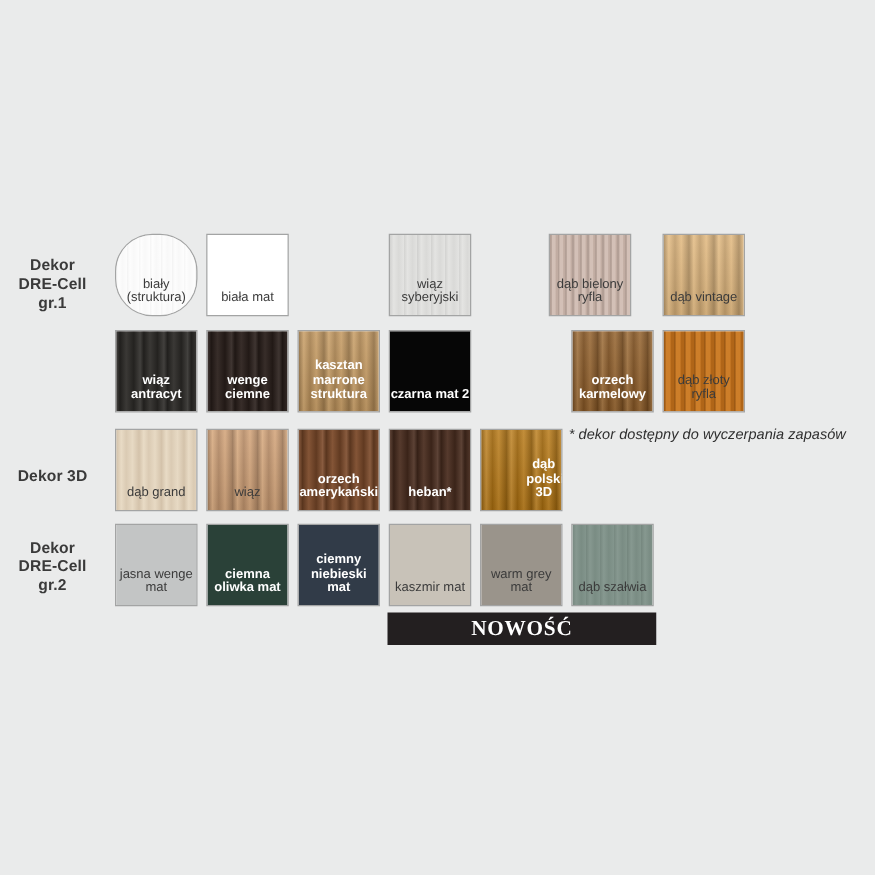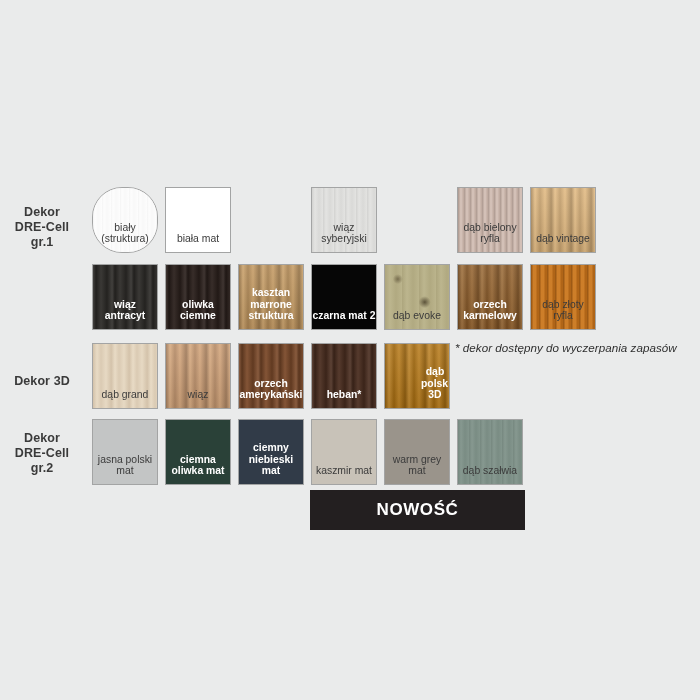--- a/index.html
+++ b/index.html
@@ -77,25 +77,26 @@
     white-space: nowrap;
     letter-spacing: 0.05px;
   }
 
   
   #nowosc-banner {
     position: absolute;
     left: 310px;
     top: 490px;
     width: 215px;
-    height: 40px;
+    height: 26px;
     background: #231f20;
     display: flex;
     align-items: center;
     justify-content: center;
+    font-family: Liberation Serif, serif;
   }
   #nowosc-banner .txt {
     color: #ffffff;
     font-size: 17px;
     font-weight: bold;
     letter-spacing: 0.6px;
   }
 </style>
 </head>
 <body style="background: rgb(234, 235, 235);">
@@ -111,53 +112,49 @@
     </div>
     <div class="swatch" style="left: 165px; top: 187px;">
       <div class="grain" style="background:#ffffff;"></div>
       <div class="sw-label lab-dark">biała mat</div>
     </div>
     <div class="swatch" style="left: 311px; top: 187px;">
       <div class="grain" style="background:#e2e2e0;background-image:repeating-linear-gradient(90deg,rgba(0,0,0,0.07) 0px, rgba(255,255,255,0.06) 3px, rgba(0,0,0,0.04) 7px, rgba(255,255,255,0.03) 11px);"></div>
       <div class="sw-label lab-dark">wiąz
 syberyjski</div>
     </div>
-    <div class="swatch" style="left: 457px; top: 187px; justify-content: flex-end;">
+    <div class="swatch" style="left: 439px; top: 187px; justify-content: flex-end;">
       <div class="grain" style="background:#cdb7ac;background-image:repeating-linear-gradient(90deg,rgba(0,0,0,0.13) 0px, rgba(0,0,0,0.13) 1px, rgba(255,255,255,0.13) 2px,rgba(255,255,255,0.13) 4px, rgba(0,0,0,0.06) 5px, rgba(0,0,0,0.06) 6px);"></div>
       <div class="sw-label lab-dark">dąb bielony
 ryfla</div>
     </div>
     <div class="swatch" style="left: 530px; top: 187px;">
       <div class="grain" style="background:#e0b77e;background-image:repeating-linear-gradient(90deg,rgba(0,0,0,0.22) 0px, rgba(255,230,190,0.18) 4px, rgba(0,0,0,0.12) 9px,rgba(255,230,190,0.12) 14px, rgba(0,0,0,0.20) 20px),linear-gradient(180deg, rgba(255,255,255,0.10), rgba(0,0,0,0.10));"></div>
       <div class="sw-label lab-dark">dąb vintage</div>
     </div>
     <div class="swatch" style="left: 92px; top: 264px;">
       <div class="grain" style="background:#2e2c29;background-image:repeating-linear-gradient(90deg,rgba(255,255,255,0.10) 0px, rgba(0,0,0,0.28) 3px, rgba(255,255,255,0.06) 8px,rgba(0,0,0,0.22) 14px, rgba(255,255,255,0.09) 19px);"></div>
       <div class="sw-label lab-light">wiąz
 antracyt</div>
     </div>
     <div class="swatch" style="left: 165px; top: 264px;">
       <div class="grain" style="background:#2b201c;background-image:repeating-linear-gradient(90deg,rgba(255,255,255,0.10) 0px, rgba(0,0,0,0.28) 3px, rgba(255,255,255,0.06) 8px,rgba(0,0,0,0.22) 14px, rgba(255,255,255,0.09) 19px);"></div>
-      <div class="sw-label lab-light">oliwka
+      <div class="sw-label lab-light">wenge
 ciemne</div>
     </div>
     <div class="swatch" style="left: 238px; top: 264px;">
       <div class="grain" style="background:#c0955d;background-image:repeating-linear-gradient(90deg,rgba(0,0,0,0.22) 0px, rgba(255,230,190,0.18) 4px, rgba(0,0,0,0.12) 9px,rgba(255,230,190,0.12) 14px, rgba(0,0,0,0.20) 20px),linear-gradient(180deg, rgba(255,255,255,0.10), rgba(0,0,0,0.10));"></div>
       <div class="sw-label lab-light">kasztan
 marrone
 struktura</div>
     </div>
     <div class="swatch" style="left: 311px; top: 264px;">
       <div class="grain" style="background:#060606;"></div>
       <div class="sw-label lab-light">czarna mat 2</div>
     </div>
-    <div class="swatch" style="left: 384px; top: 264px;">
-      <div class="grain" style="background:#b7b087;background-image:radial-gradient(circle at 62% 58%, rgba(60,50,30,0.75) 0px, rgba(60,50,30,0.0) 6px),radial-gradient(circle at 20% 22%, rgba(70,58,35,0.55) 0px, rgba(70,58,35,0.0) 5px),repeating-linear-gradient(90deg, rgba(120,110,75,0.16) 0px, rgba(220,215,185,0.14) 5px,rgba(120,110,75,0.10) 11px, rgba(220,215,185,0.10) 17px);"></div>
-      <div class="sw-label lab-dark">dąb evoke</div>
-    </div>
     <div class="swatch" style="left: 457px; top: 264px;">
       <div class="grain" style="background:#8c5a26;background-image:repeating-linear-gradient(90deg,rgba(0,0,0,0.22) 0px, rgba(255,230,190,0.18) 4px, rgba(0,0,0,0.12) 9px,rgba(255,230,190,0.12) 14px, rgba(0,0,0,0.20) 20px),linear-gradient(180deg, rgba(255,255,255,0.10), rgba(0,0,0,0.10));"></div>
       <div class="sw-label lab-light">orzech
 karmelowy</div>
     </div>
     <div class="swatch" style="left: 530px; top: 264px;">
       <div class="grain" style="background:#c4701a;background-image:repeating-linear-gradient(90deg,rgba(0,0,0,0.20) 0px, rgba(0,0,0,0.20) 1px, rgba(255,200,120,0.16) 2px,rgba(255,200,120,0.16) 5px, rgba(0,0,0,0.10) 6px, rgba(0,0,0,0.10) 8px);"></div>
       <div class="sw-label lab-dark">dąb złoty
 ryfla</div>
     </div>
@@ -182,21 +179,21 @@
     <div class="swatch" style="left: 384px; top: 343px; padding-left: 36px;">
       <div class="grain" style="background:#b37410;background-image:repeating-linear-gradient(90deg,rgba(0,0,0,0.22) 0px, rgba(255,230,190,0.18) 4px, rgba(0,0,0,0.12) 9px,rgba(255,230,190,0.12) 14px, rgba(0,0,0,0.20) 20px),linear-gradient(180deg, rgba(255,255,255,0.10), rgba(0,0,0,0.10));"></div>
       <div class="sw-label lab-light">dąb polski
 3D</div>
     </div>
     <div class="row-label" style="top: 431px;">Dekor
 DRE-Cell
 gr.2</div>
     <div class="swatch" style="left: 92px; top: 419px;">
       <div class="grain" style="background:#c3c5c5;"></div>
-      <div class="sw-label lab-dark">jasna polski
+      <div class="sw-label lab-dark">jasna wenge
 mat</div>
     </div>
     <div class="swatch" style="left: 165px; top: 419px;">
       <div class="grain" style="background:#2a4138;"></div>
       <div class="sw-label lab-light">ciemna
 oliwka mat</div>
     </div>
     <div class="swatch" style="left: 238px; top: 419px;">
       <div class="grain" style="background:#313b48;"></div>
       <div class="sw-label lab-light">ciemny

